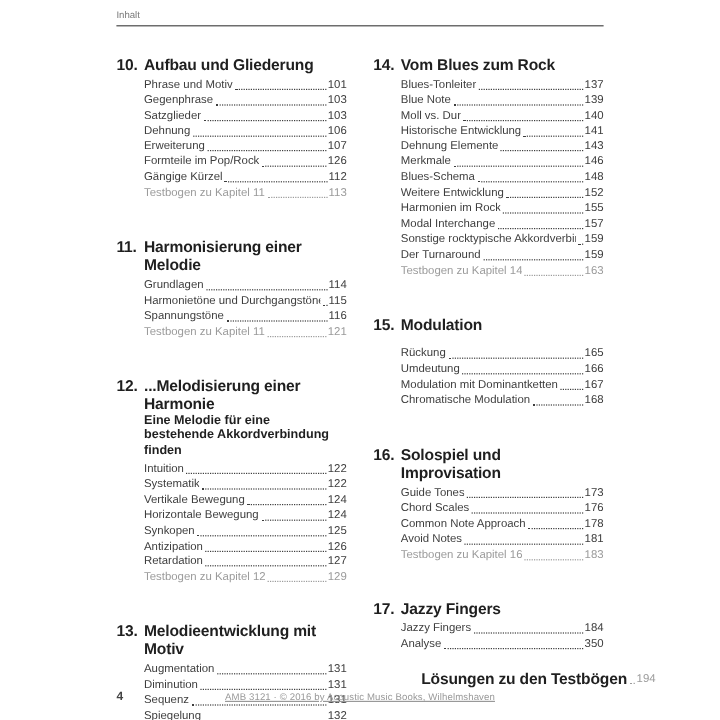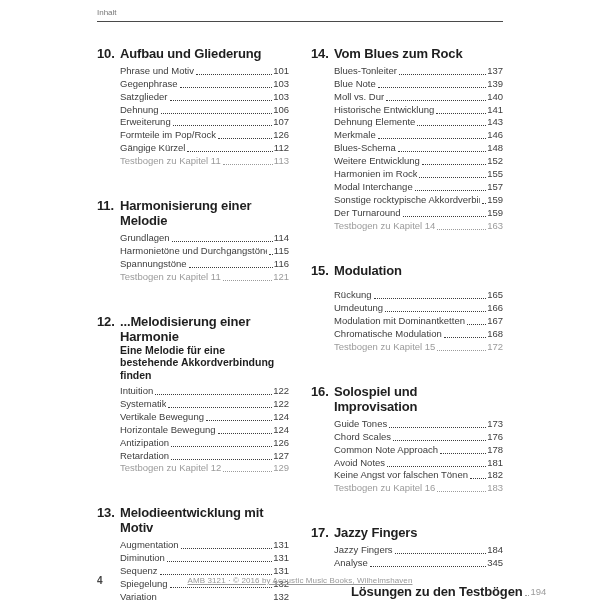--- a/index.html
+++ b/index.html
@@ -212,20 +212,25 @@
     <span class="leader"></span>
     <span class="toc-page">124</span>
   </div>
 
   <div class="toc-row">
     <span class="toc-label">Horizontale Bewegung</span>
     <span class="leader"></span>
     <span class="toc-page">124</span>
   </div>
 
+  <div class="toc-row">
+    <span class="toc-label">Synkopen</span>
+    <span class="leader"></span>
+    <span class="toc-page">125</span>
+  </div>
 
   <div class="toc-row">
     <span class="toc-label">Antizipation</span>
     <span class="leader"></span>
     <span class="toc-page">126</span>
   </div>
 
   <div class="toc-row">
     <span class="toc-label">Retardation</span>
     <span class="leader"></span>
@@ -399,25 +404,20 @@
     <span class="leader"></span>
     <span class="toc-page">167</span>
   </div>
 
   <div class="toc-row">
     <span class="toc-label">Chromatische Modulation</span>
     <span class="leader"></span>
     <span class="toc-page">168</span>
   </div>
 
-  <div class="toc-row muted">
-    <span class="toc-label">Testbogen zu Kapitel 15</span>
-    <span class="leader"></span>
-    <span class="toc-page">172</span>
-  </div>
 </div>
   </div>
 
   <div class="section">
     <div class="sec-head">
       <span class="sec-num">16.</span>
       <span class="sec-title">Solospiel und Improvisation</span>
     </div>
 
     <div class="entries">
@@ -438,25 +438,20 @@
     <span class="leader"></span>
     <span class="toc-page">178</span>
   </div>
 
   <div class="toc-row">
     <span class="toc-label">Avoid Notes</span>
     <span class="leader"></span>
     <span class="toc-page">181</span>
   </div>
 
-  <div class="toc-row">
-    <span class="toc-label">Keine Angst vor falschen Tönen</span>
-    <span class="leader"></span>
-    <span class="toc-page">182</span>
-  </div>
 
   <div class="toc-row muted">
     <span class="toc-label">Testbogen zu Kapitel 16</span>
     <span class="leader"></span>
     <span class="toc-page">183</span>
   </div>
 </div>
   </div>
 
   <div class="section">
@@ -468,21 +463,21 @@
     <div class="entries">
   <div class="toc-row">
     <span class="toc-label">Jazzy Fingers</span>
     <span class="leader"></span>
     <span class="toc-page">184</span>
   </div>
 
   <div class="toc-row">
     <span class="toc-label">Analyse</span>
     <span class="leader"></span>
-    <span class="toc-page">345</span>
+    <span class="toc-page">350</span>
   </div>
 </div>
   </div>
 </div>
     <div class="final-row">
       <span class="final-label">Lösungen zu den Testbögen</span>
       <span class="final-leader"></span>
       <span class="final-page">194</span>
     </div>
   </div>

